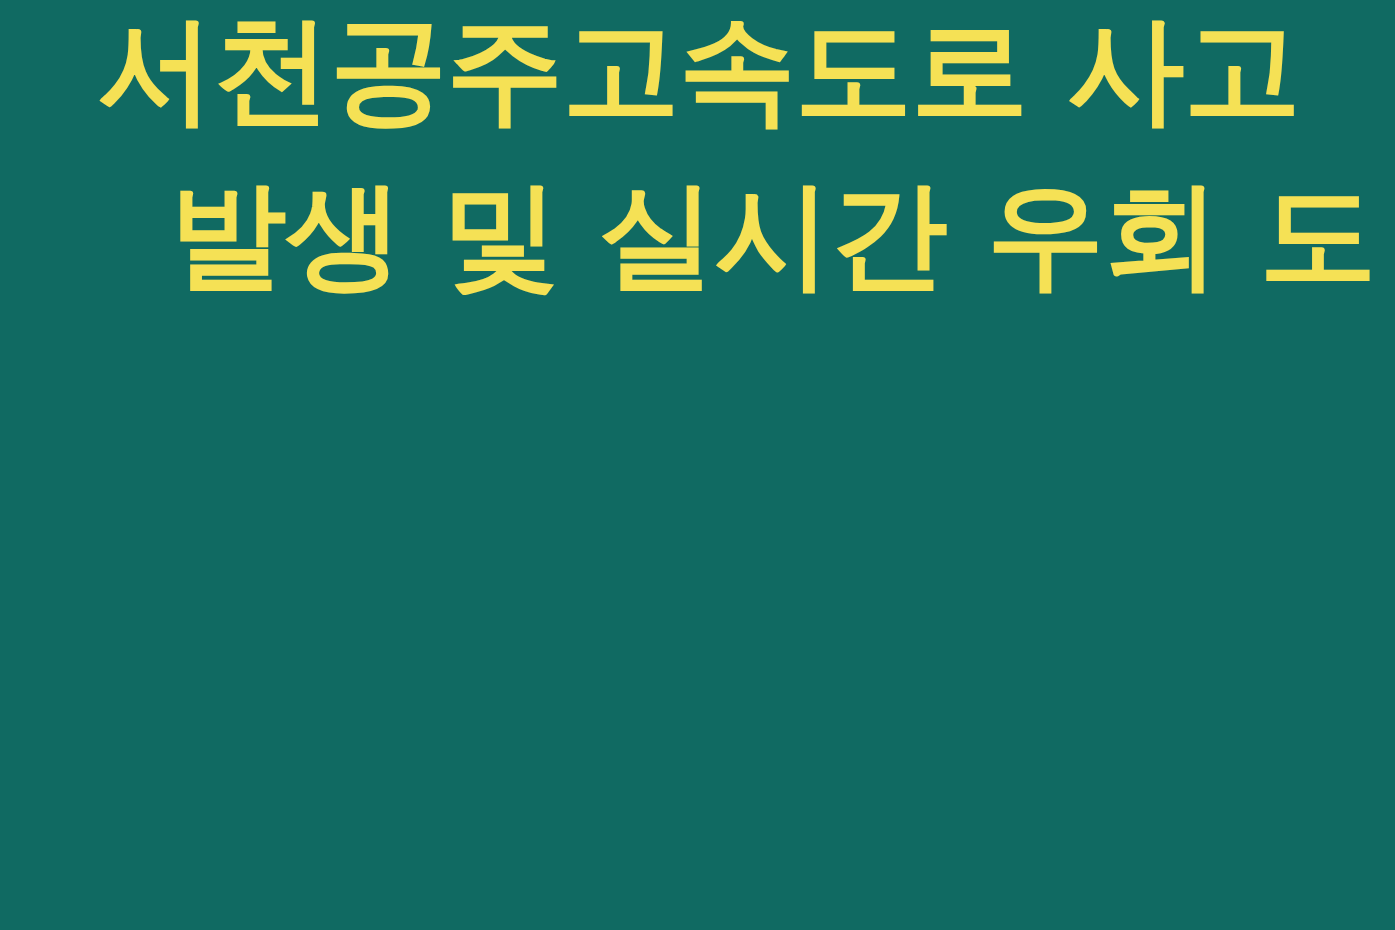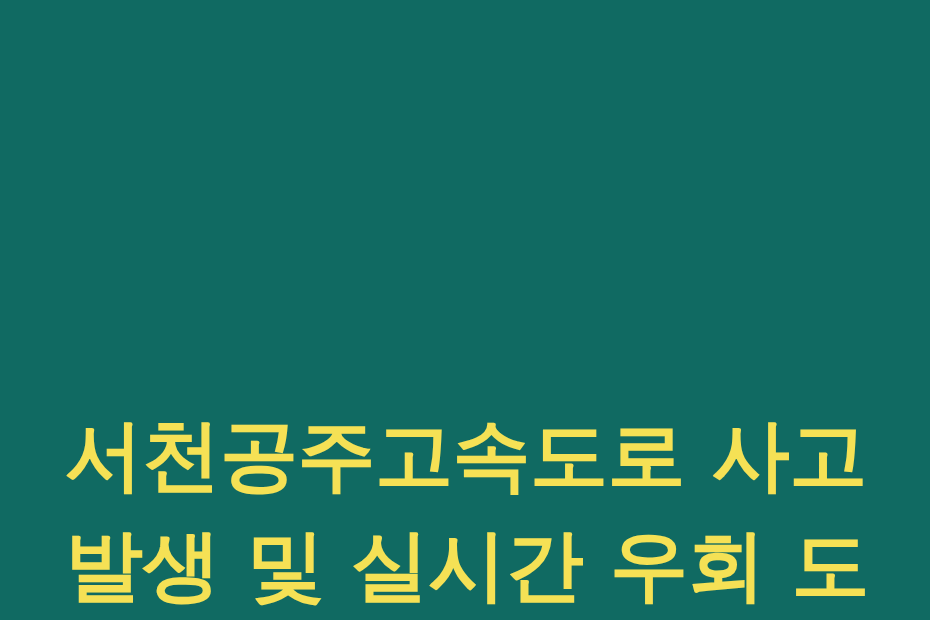--- a/index.html
+++ b/index.html
@@ -13,21 +13,21 @@
     overflow: hidden;
     font-family: "DejaVu Sans", "Liberation Sans", sans-serif;
   }
 
   #thumbnail-canvas {
     position: relative;
     width: 930px;
     height: 620px;
     background: #106a62;
     display: flex;
-    align-items: flex-end;
+    align-items: flex-start;
     justify-content: center;
     box-sizing: border-box;
     overflow: hidden;
   }
 
   #headline-block {
     width: 800px;
     text-align: center;
     margin-top: -8px;
     user-select: none;
@@ -47,18 +47,18 @@
 </style>
 </head>
 <body>
 
 <div id="thumbnail-canvas" style="background: rgb(16, 106, 98);">
 
   <div id="headline-block">
 
     <span class="headline-line" style="color: rgb(245, 225, 85);">서천공주고속도로 사고</span>
 
-    <span class="headline-line" style="color: rgb(245, 225, 85);">발생 및 실시간 우회 도</span>
+    <span class="headline-line" style="color: rgb(245, 225, 85); margin-left: 48px;">발생 및 실시간 우회 도</span>
 
 
   </div>
 
 </div>
 
 </body></html>

